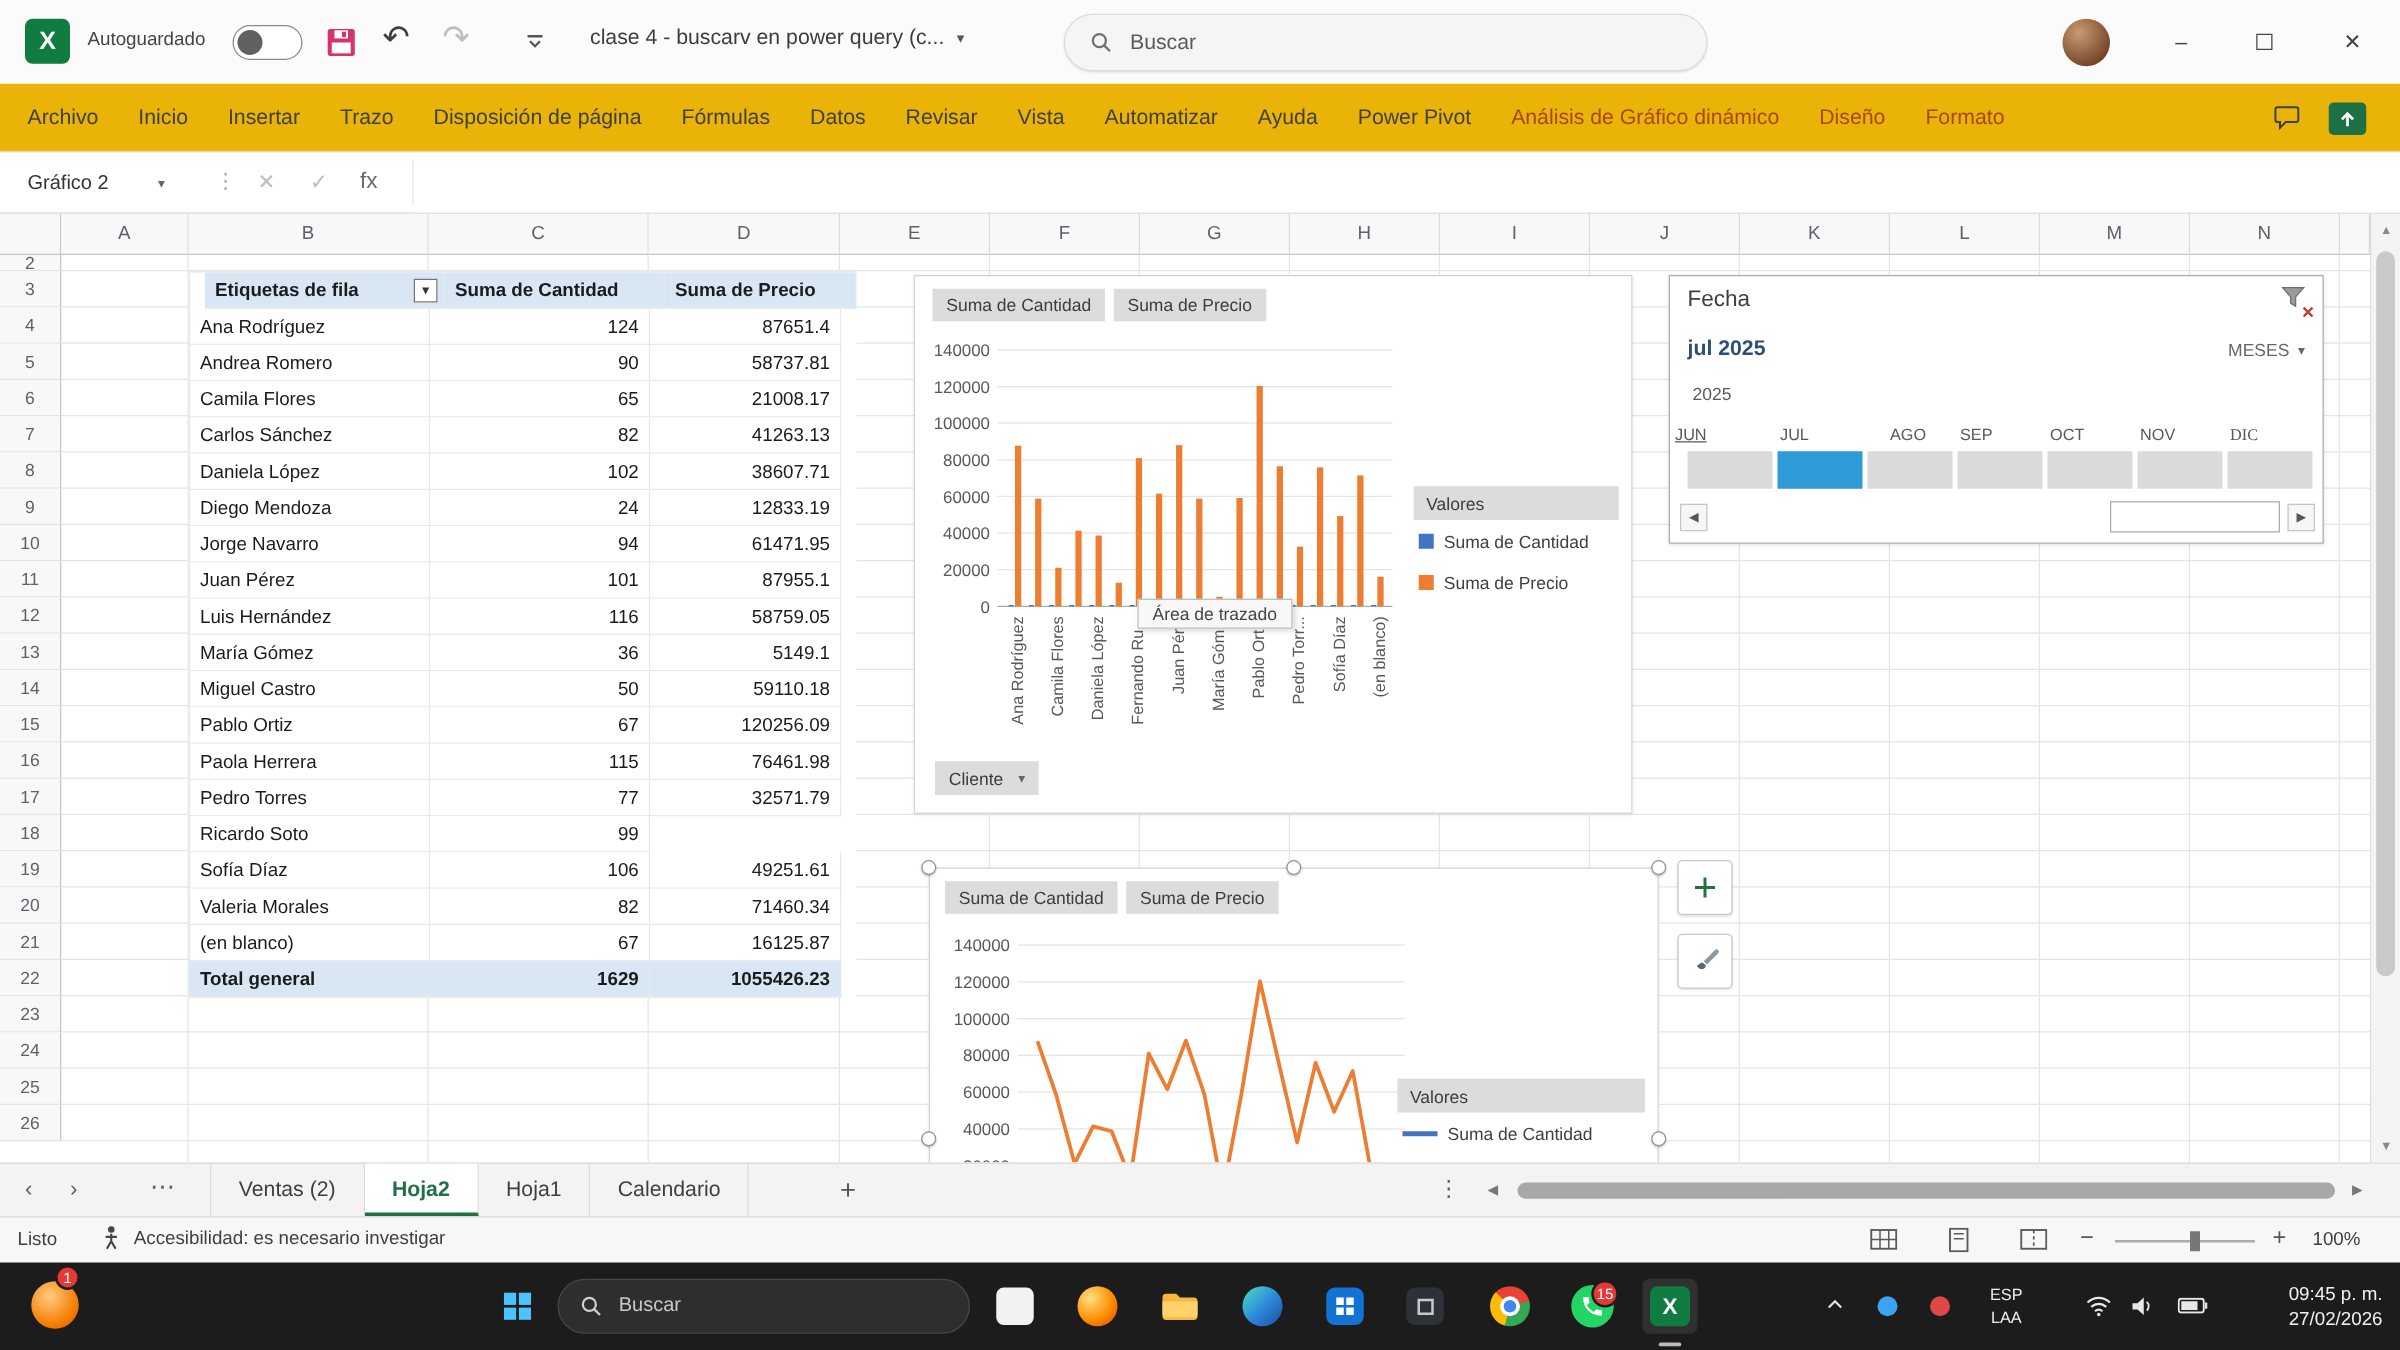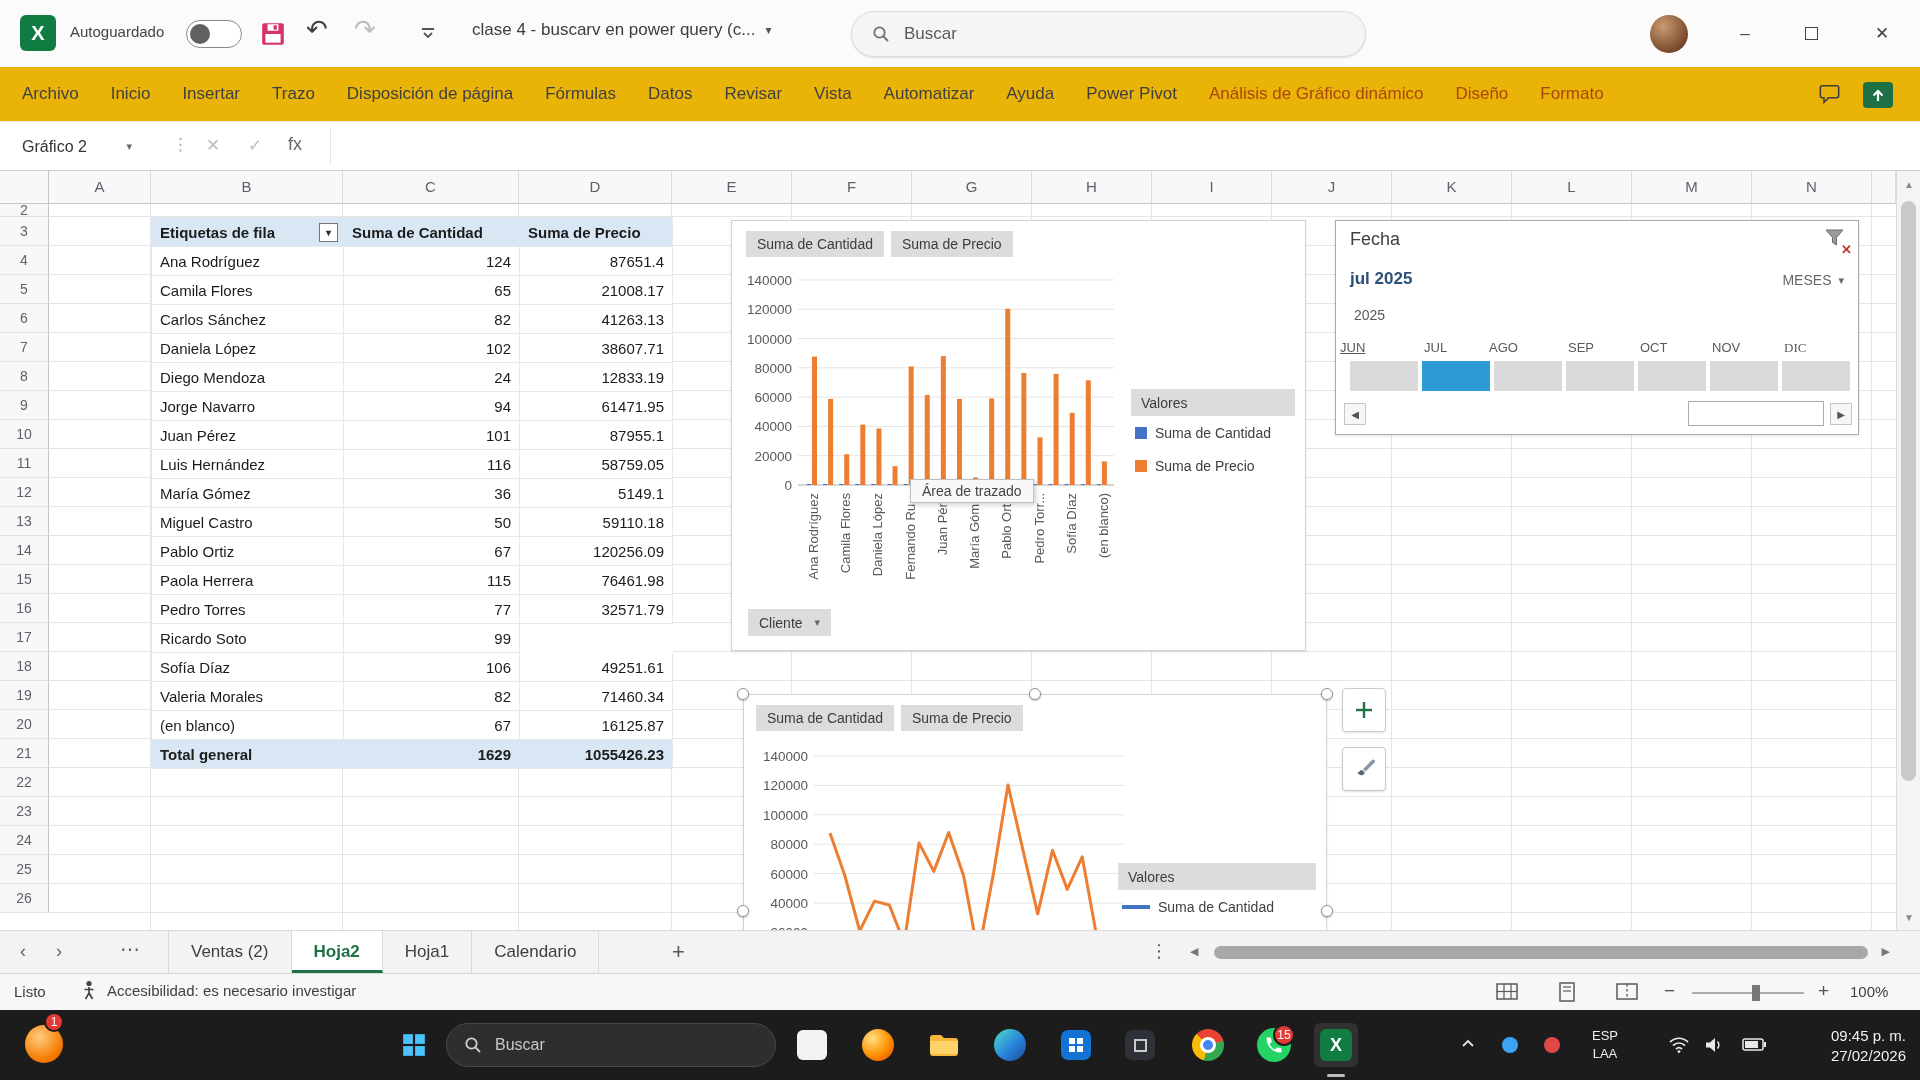--- a/index.html
+++ b/index.html
@@ -354,35 +354,40 @@
         <div class="row-h" style="height: 29px;">21</div>
         <div class="row-h" style="height: 29px;">22</div>
         <div class="row-h" style="height: 29px;">23</div>
         <div class="row-h" style="height: 29px;">24</div>
         <div class="row-h" style="height: 29px;">25</div>
         <div class="row-h" style="height: 29px;">26</div>
       </div>
 
     <div id="pivot">
         <div class="prow phead">
-          <div class="pc lab" style="width: 192px;">
+          <div class="pc lab" style="width: 192px; margin-left: 12px;">
             <span class="hlabel">Etiquetas de fila</span>
             <div class="filterbtn">▾</div>
           </div>
           <div class="pc lab" style="width: 176px;">
             <span class="hlabel">Suma de Cantidad</span>
           </div>
           <div class="pc lab" style="width: 153px;">
             <span class="hlabel">Suma de Precio</span>
           </div>
         </div>
         <div class="prow">
           <div class="pc lab" style="width: 192px;">Ana Rodríguez</div>
           <div class="pc num" style="width: 176px;">124</div>
           <div class="pc num" style="width: 153px;">87651.4</div>
+        </div>
+        <div class="prow">
+          <div class="pc lab" style="width: 192px;">Andrea Romero</div>
+          <div class="pc num" style="width: 176px;">90</div>
+          <div class="pc num" style="width: 153px;">58737.81</div>
         </div>
         <div class="prow">
           <div class="pc lab" style="width: 192px;">Camila Flores</div>
           <div class="pc num" style="width: 176px;">65</div>
           <div class="pc num" style="width: 153px;">21008.17</div>
         </div>
         <div class="prow">
           <div class="pc lab" style="width: 192px;">Carlos Sánchez</div>
           <div class="pc num" style="width: 176px;">82</div>
           <div class="pc num" style="width: 153px;">41263.13</div>
@@ -563,21 +568,21 @@
       <div class="tl-period">
         <span>MESES</span>
         <span class="dcaret">▾</span>
       </div>
       <span class="tl-year">2025</span>
       <div id="tl-months">
           <div class="tl-mlabel" style="left: 4px; text-decoration: underline;">JUN</div>
           <div class="tl-tile" style="left: 14px;"></div>
           <div class="tl-mlabel" style="left: 88px;">JUL</div>
           <div class="tl-tile sel" style="left: 86px;"></div>
-          <div class="tl-mlabel" style="left: 153px;">AGO</div>
+          <div class="tl-mlabel" style="left: 176px;">AGO</div>
           <div class="tl-tile" style="left: 158px;"></div>
           <div class="tl-mlabel" style="left: 232px;">SEP</div>
           <div class="tl-tile" style="left: 230px;"></div>
           <div class="tl-mlabel" style="left: 304px;">OCT</div>
           <div class="tl-tile" style="left: 302px;"></div>
           <div class="tl-mlabel" style="left: 376px;">NOV</div>
           <div class="tl-tile" style="left: 374px;"></div>
           <div class="tl-mlabel" style="left: 448px; font-family: Liberation Serif, serif;">DIC</div>
           <div class="tl-tile" style="left: 446px;"></div>
         </div>

